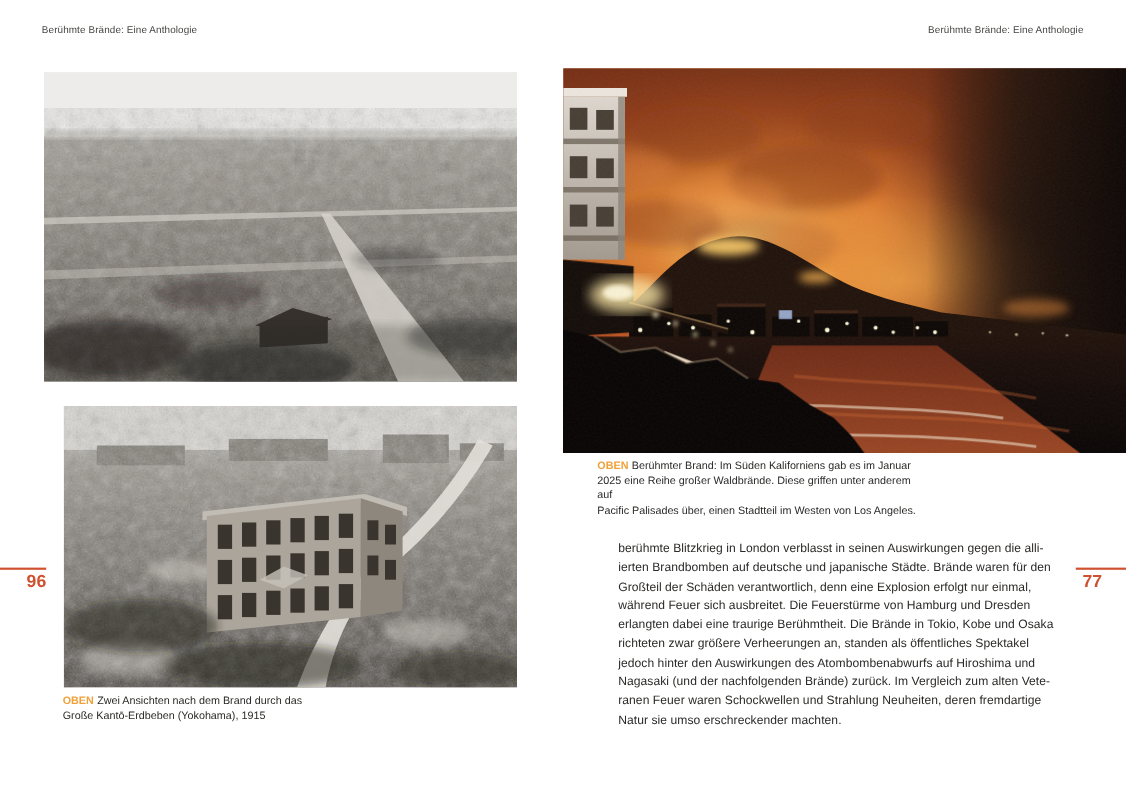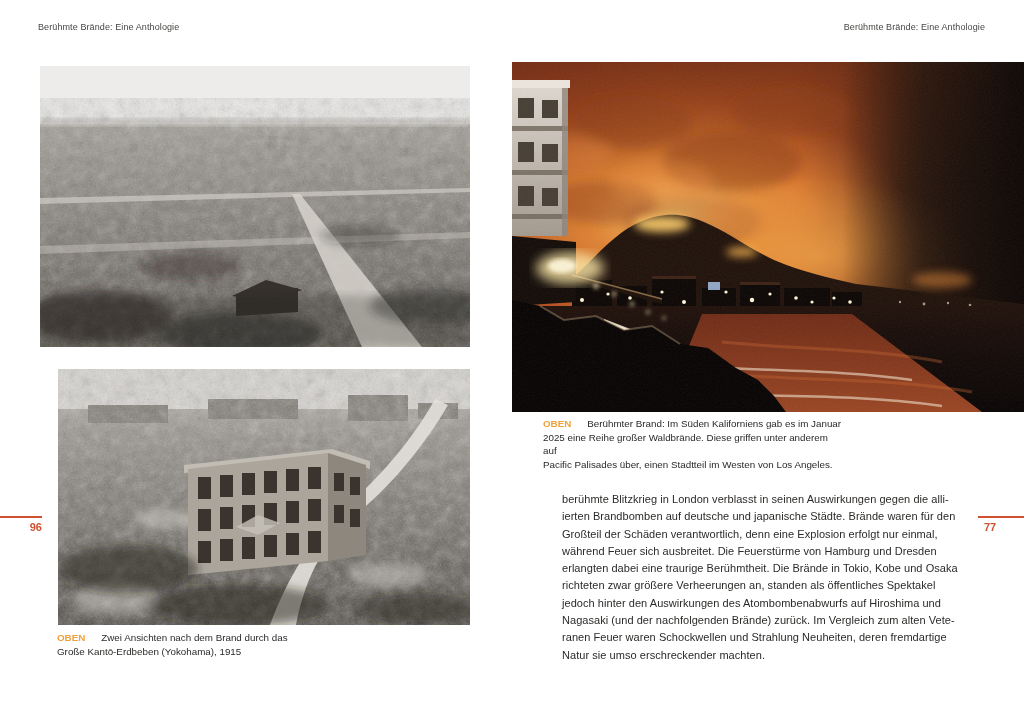--- a/index.html
+++ b/index.html
@@ -16,32 +16,32 @@
   figure{margin:0;padding:0;position:absolute;line-height:0;}
   .photo-tl{left:40px;top:66px;width:430px;height:281px;}
   .photo-bl{left:58px;top:369px;width:412px;height:256px;}
   .photo-r{left:512px;top:62px;width:512px;height:350px;}
   .caption{
     position:absolute;margin:0;font-size:9.8px;line-height:13.6px;
     color:var(--body-text,#2b2a28);
   }
   .caption-right{left:543px;top:417px;width:300px;}
   .caption-left{left:57px;top:631px;width:290px;}
-  .cap-label{color:var(--caption-label-orange,#efa23b);font-weight:700;margin-right:16px;}
+  .cap-label{color:var(--caption-label-orange,#efa23b);font-weight:700;margin-right:3px;}
   .cap-text{white-space:pre-line;}
   .body-text{
     position:absolute;left:562px;top:491px;width:440px;
     font-size:11px;line-height:17.3px;color:var(--body-text,#2b2a28);
     white-space:pre;letter-spacing:.05px;
   }
   .folio-rule{position:absolute;top:516px;height:2px;background:var(--accent-orange,#cf5130);}
   .folio-rule-left{left:0;width:42px;}
   .folio-rule-right{left:978px;width:46px;}
   .folio-num{
-    position:absolute;top:521px;font-size:11px;font-weight:700;
+    position:absolute;top:521px;font-size:16px;font-weight:700;
     color:var(--accent-orange,#cf5130);
   }
   .folio-num-left{left:0;width:42px;text-align:right;}
   .folio-num-right{left:984px;}
   .defs-svg{position:absolute;width:0;height:0;}
 </style>
 </head>
 <body>
 
 <div class="canvas">

